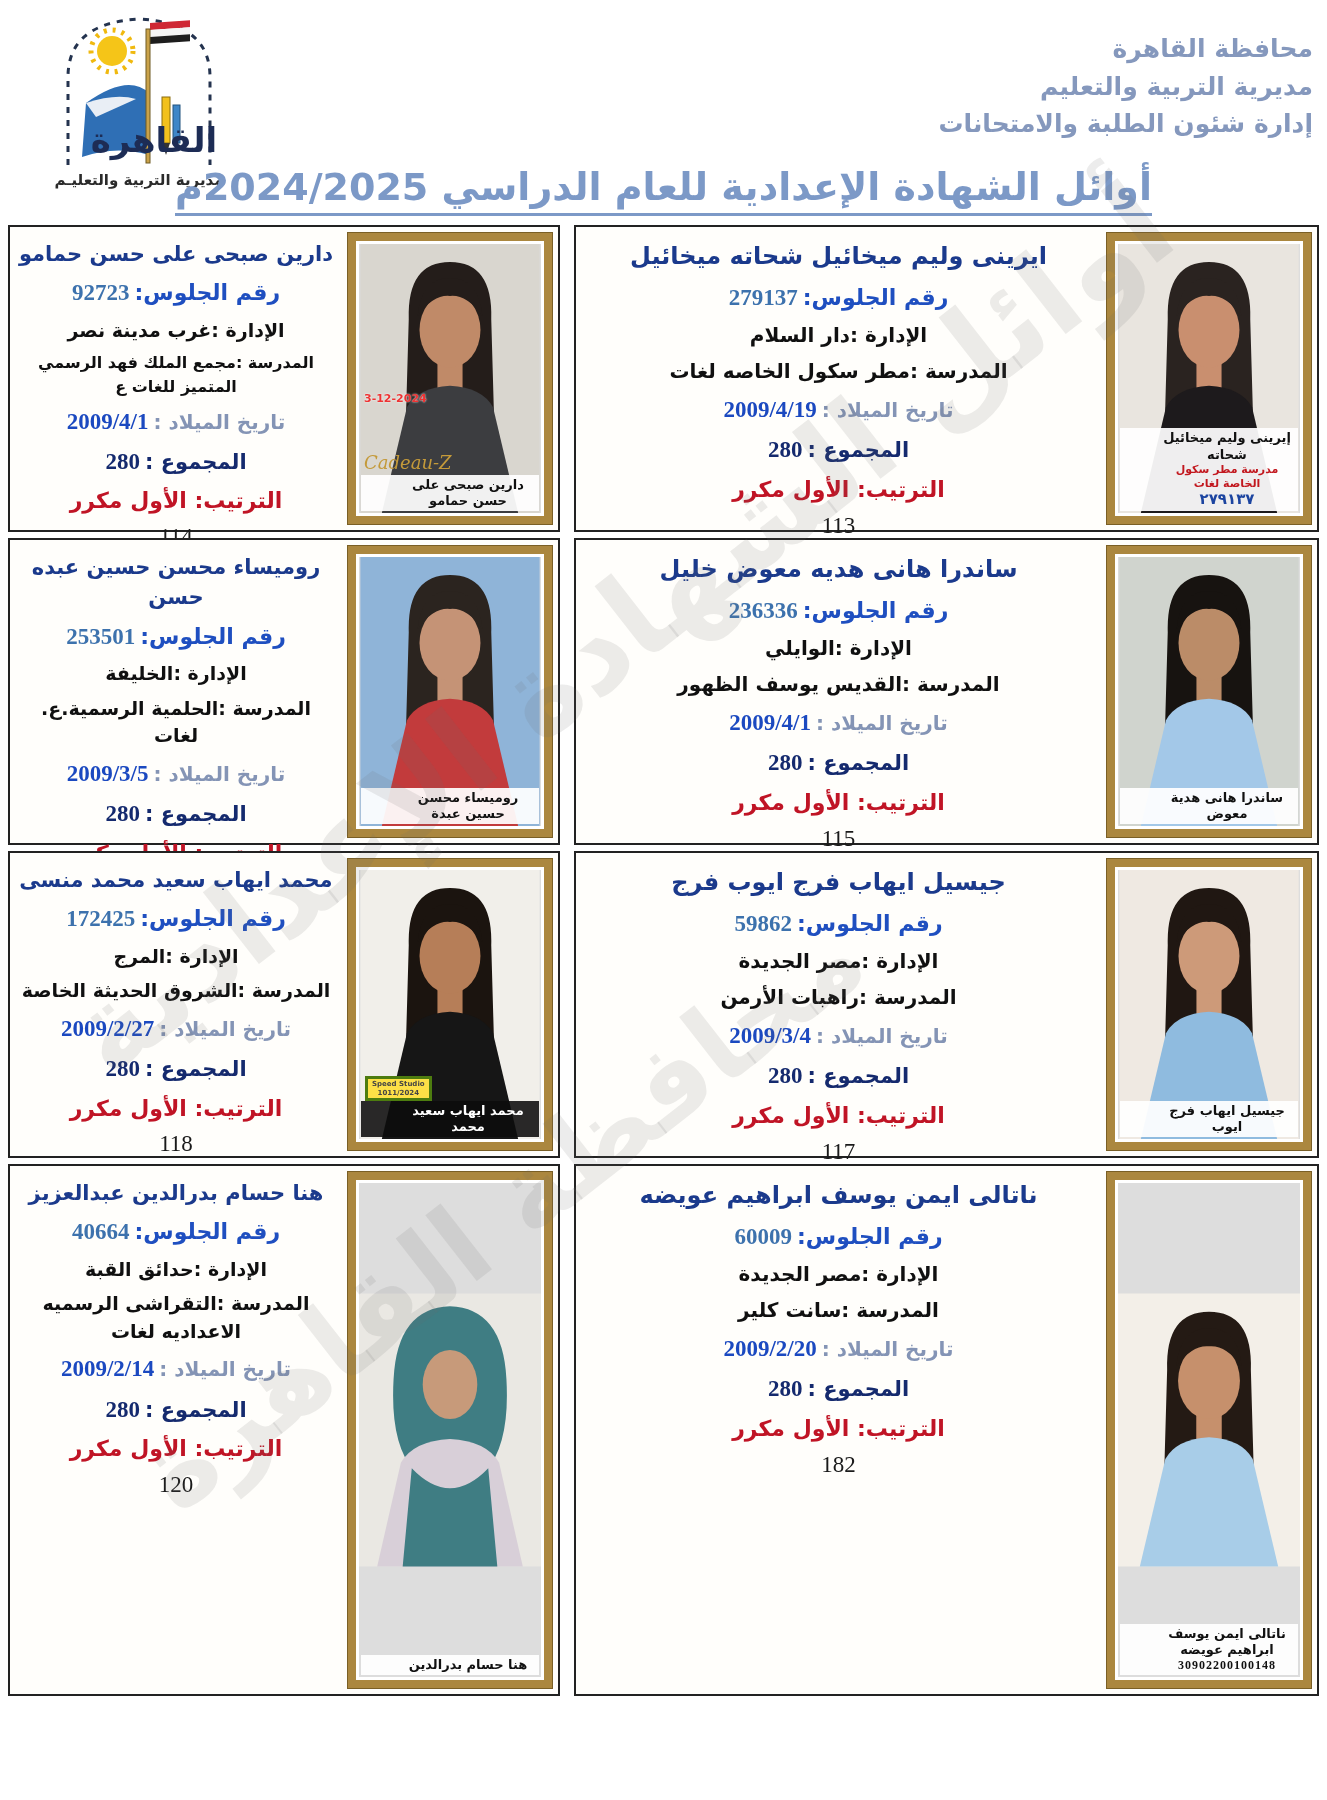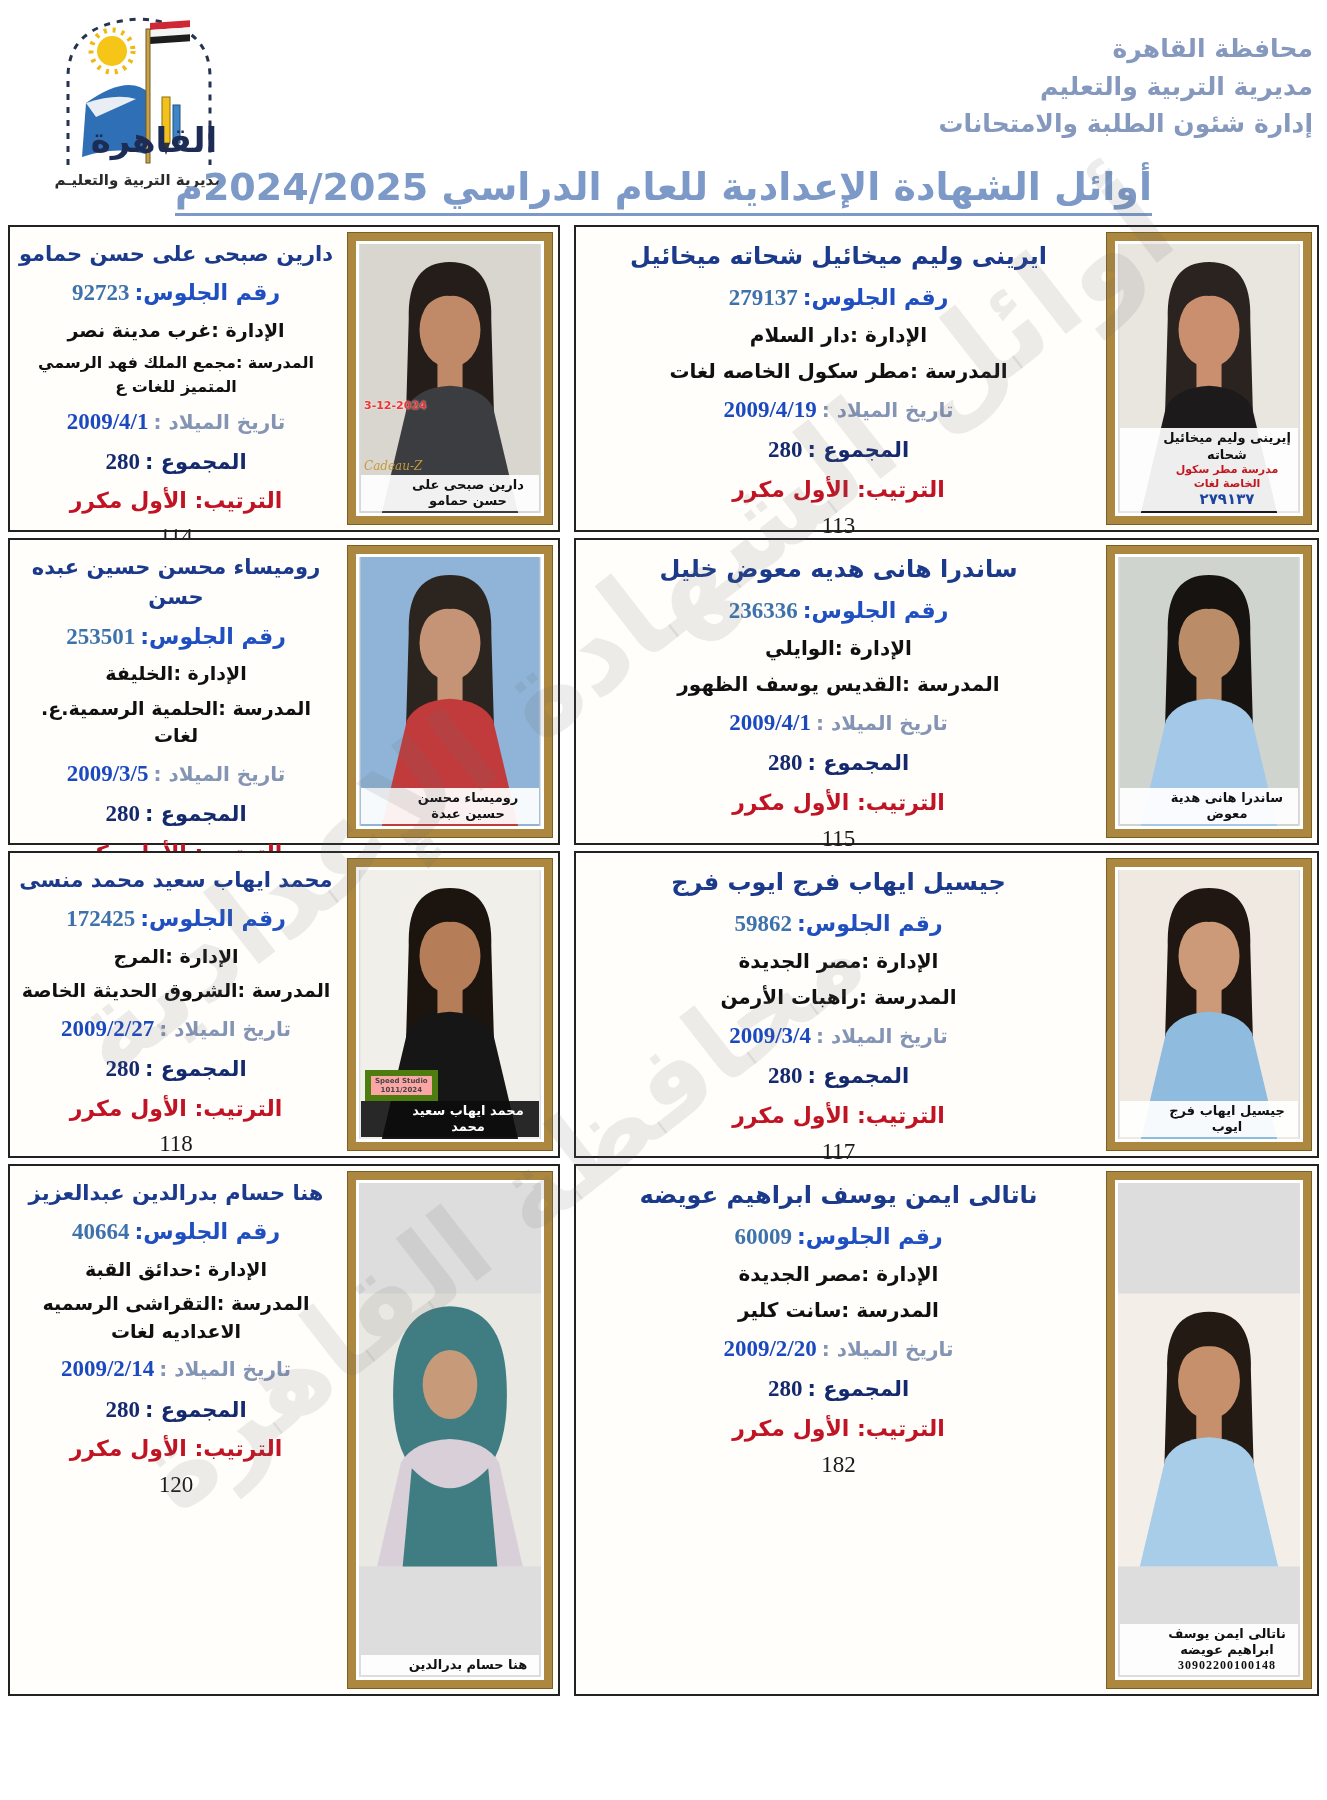--- a/index.html
+++ b/index.html
@@ -31,23 +31,23 @@
   .cap-dark{background:rgba(12,12,12,.88);color:#fff;}
   .cap-line{display:block;font-size:13px;margin-left:36px;}
   .cap-line:empty{display:none;}
   .cap-red{color:#c2181f;font-size:11px;}
   .cap-blue{color:#1c44a0;font-size:15px;letter-spacing:2px;}
   .cap-digits{font-family:"Liberation Serif",serif;font-size:12px;letter-spacing:1px;}
   .badge{position:absolute;left:5px;bottom:40px;text-align:left;line-height:1.1;}
   .badge span{display:block;margin-top:48px;}
   .badge span:empty{display:none;}
   .badge .b-red{color:#e33;font-size:11px;font-weight:bold;text-shadow:0 0 2px #fff;}
-  .badge .b-script{color:#c49a3a;font-size:12px;font-style:italic;
+  .badge .b-script{color:#c49a3a;font-size:18px;font-style:italic;
     font-family:"DejaVu Serif",serif;}
-  .badge-box{position:absolute;left:6px;bottom:38px;background:#fca5a5;border:6px solid #4d7c0f;
+  .badge-box{position:absolute;left:6px;bottom:38px;background:#fde047;border:3px solid #4d7c0f;
     padding:1px 4px;text-align:center;line-height:1.2;}
   .badge-box span{display:block;font-size:7px;color:#444;font-weight:bold;}
   
   .info{flex:1 1 auto;text-align:center;padding:12px 6px 0 6px;direction:rtl;}
   .line{margin-bottom:7px;line-height:1.45;}
   .name{font-size:24px;font-weight:bold;color:var(--name-navy,#1b3a8c);}
   .col-l .name{font-size:21px;}
   .lbl-blue{color:var(--label-blue,#1f4fc0);font-weight:bold;font-size:22px;}
   .val-blue{color:var(--value-blue,#3d72ad);font-weight:bold;}
   .serif{font-family:"Liberation Serif",serif;font-size:23px;}

